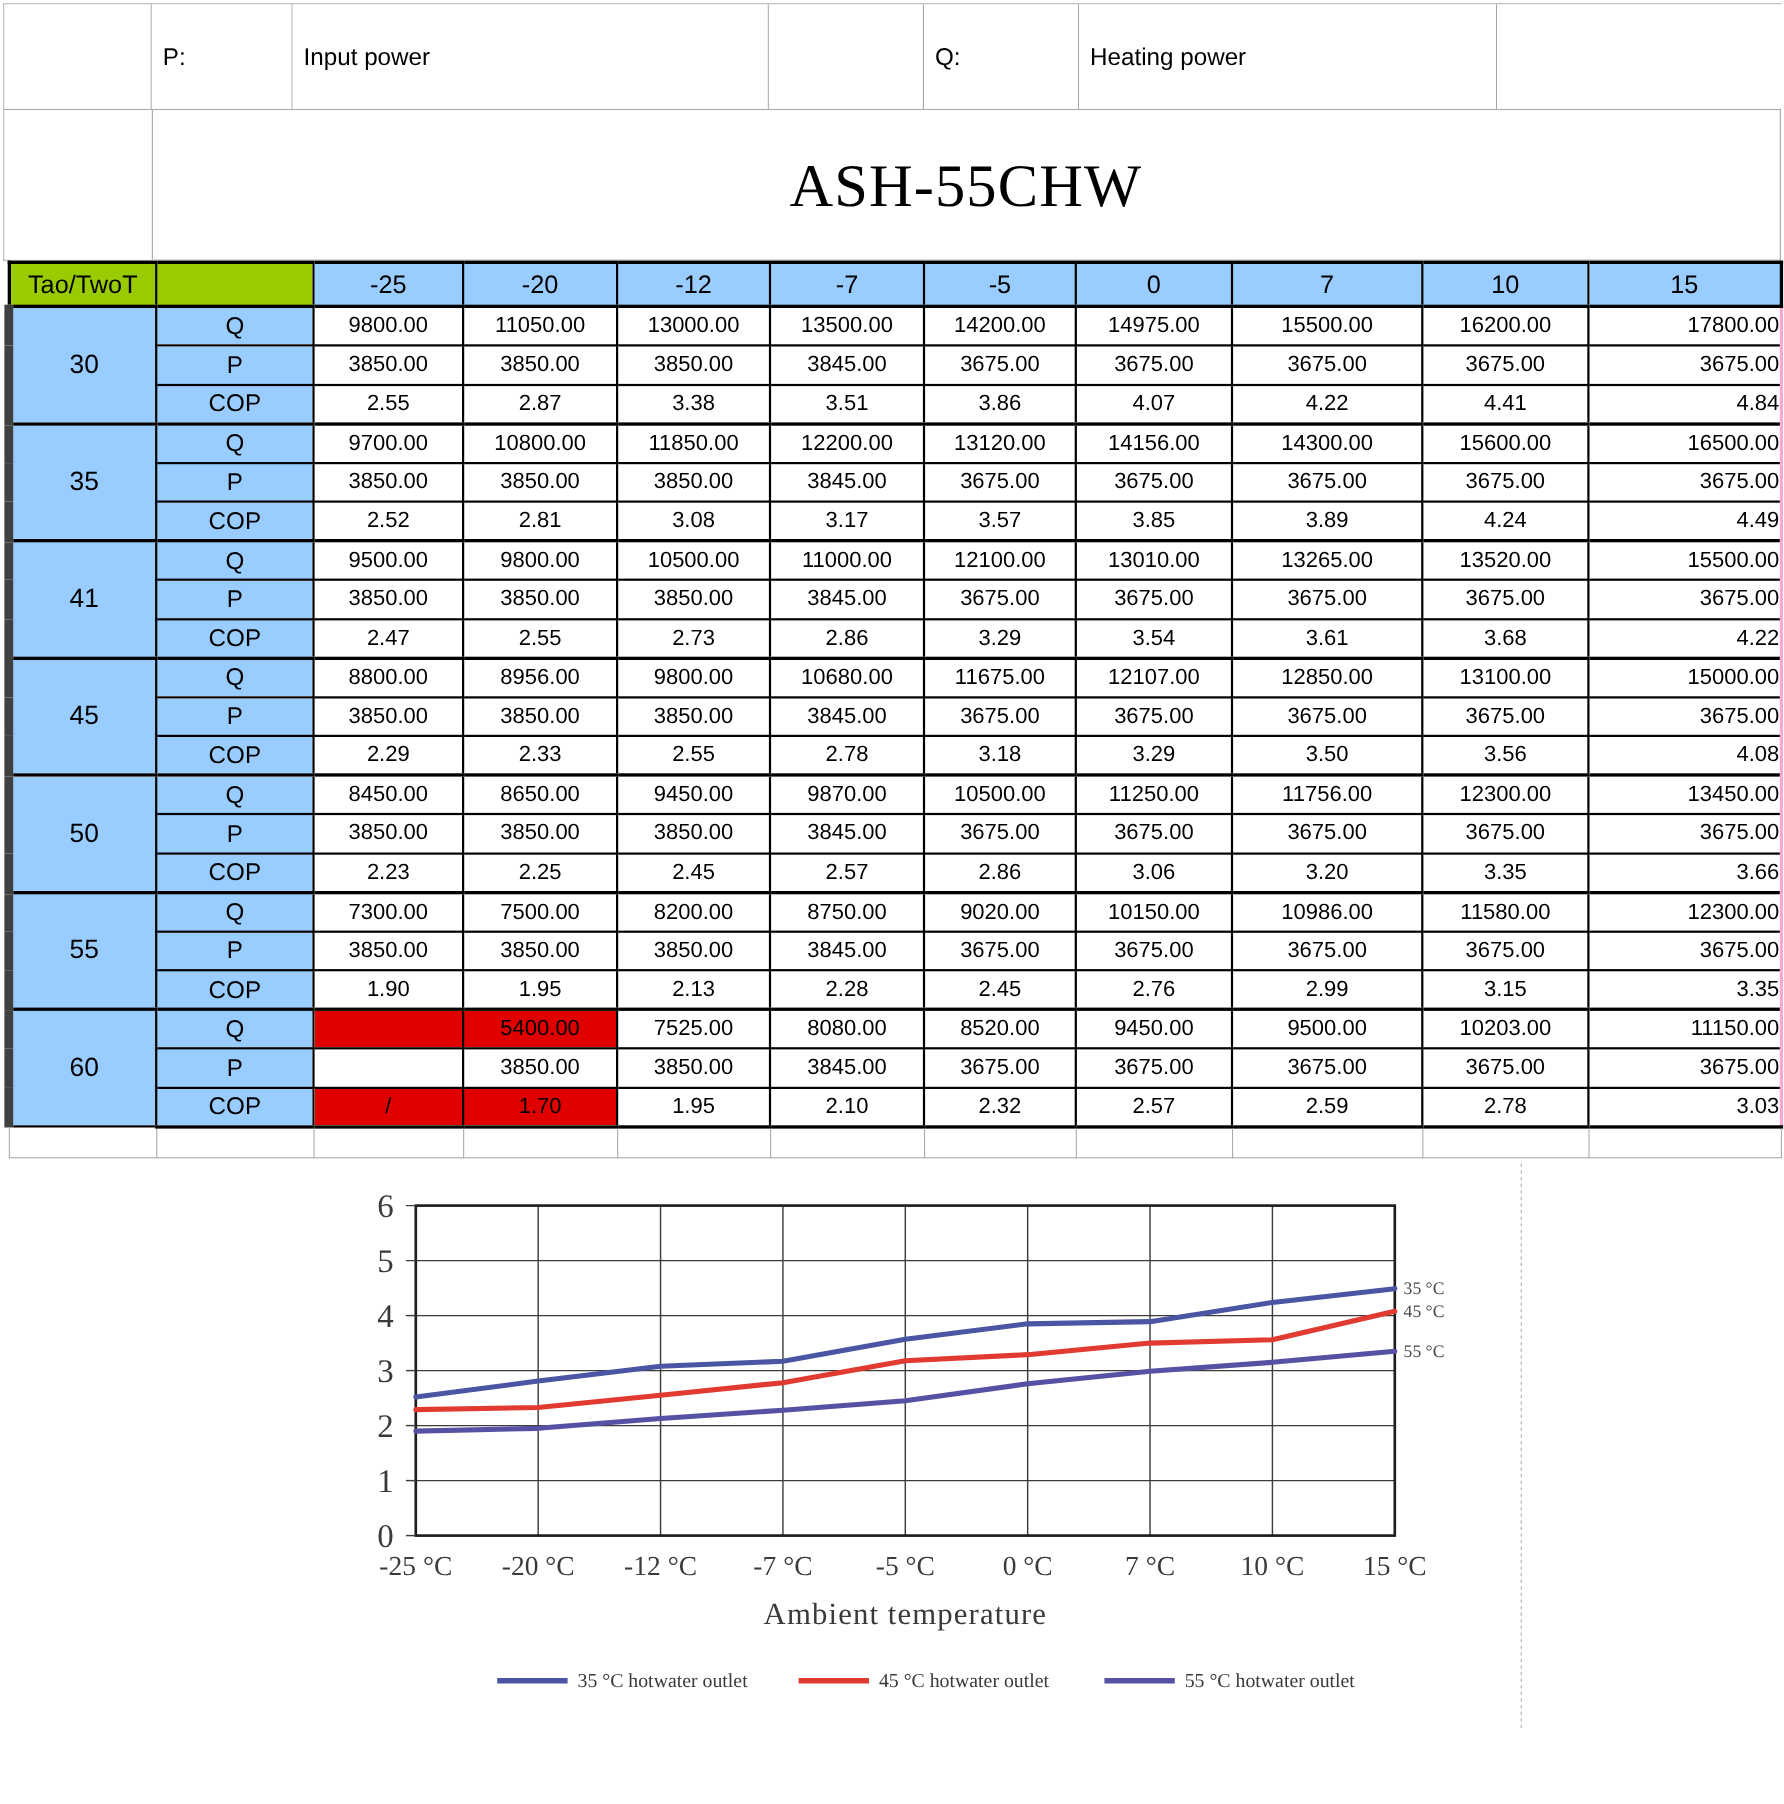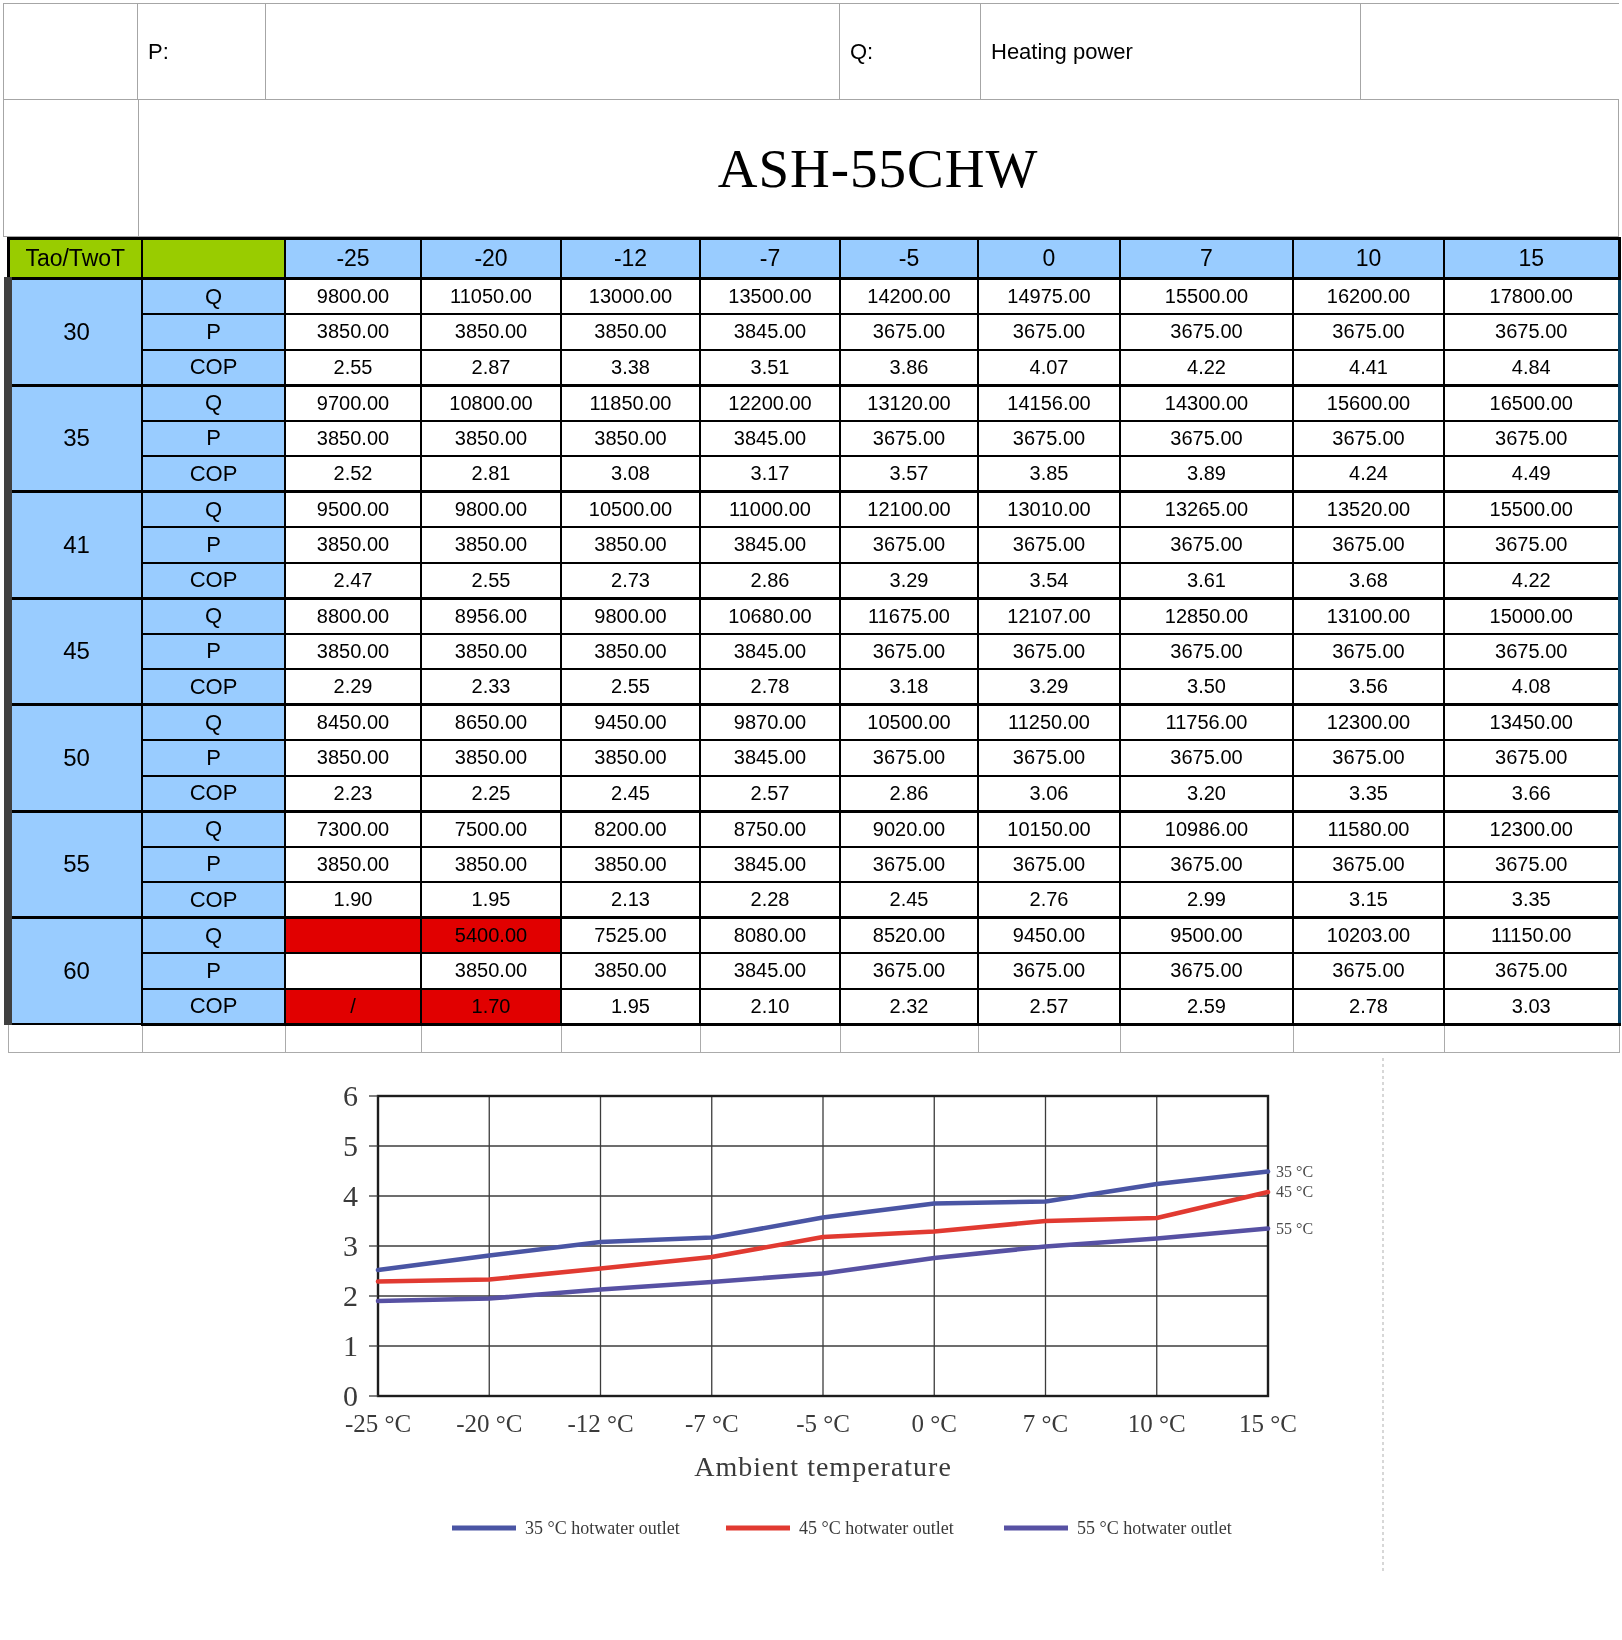--- a/index.html
+++ b/index.html
@@ -23,32 +23,35 @@
   tr.hdr{height:40px;}
   tr.hdr td{border-top:3px solid #000;border-bottom:3px solid #000;font-size:23px;}
   tr.gtop td{border-top:3px solid #000;}
   tr.glast td{border-bottom:3px solid #000;}
   td.corner{background:#99CC00;font-size:22px;border-left:3px solid #000;}
   td.corner2{background:#99CC00;}
   td.chead{background:#99CCFF;}
   td.chead:last-child{border-right:3px solid #000;}
   td.glabel{background:#99CCFF;font-size:24px;border-left:8px solid #404040;}
   td.metric{background:#99CCFF;font-size:22px;}
-  td.val:last-child{border-right:3px solid #0c4a6e;}
+  td.val:last-child{border-right:3px solid #f9a8d4;text-align:right;}
   td.red{background:#E10000;}
   tr.ghost td{border:1px solid #ababab;border-top:none;height:26px;background:#fff;}
   svg text{font-family:"Liberation Serif","DejaVu Serif",serif;}
 </style>
 </head>
 <body>
 
 <div class="abs top-row" style="left:3px;top:3px;width:1616px;height:97px;">
   <div class="gcell" style="left:0;width:134px;"></div>
   <div class="gcell" style="left:134px;width:128px;">
       <span>P:</span>
+    </div>
+  <div class="gcell" style="left:262px;width:433px;">
+      <span>Input power</span>
     </div>
   <div class="gcell" style="left:695px;width:141px;"></div>
   <div class="gcell" style="left:836px;width:141px;">
       <span>Q:</span>
     </div>
   <div class="gcell" style="left:977px;width:380px;">
       <span>Heating power</span>
     </div>
   <div class="gcell" style="left:1357px;width:259px;border-right:none;"></div>
 </div>

